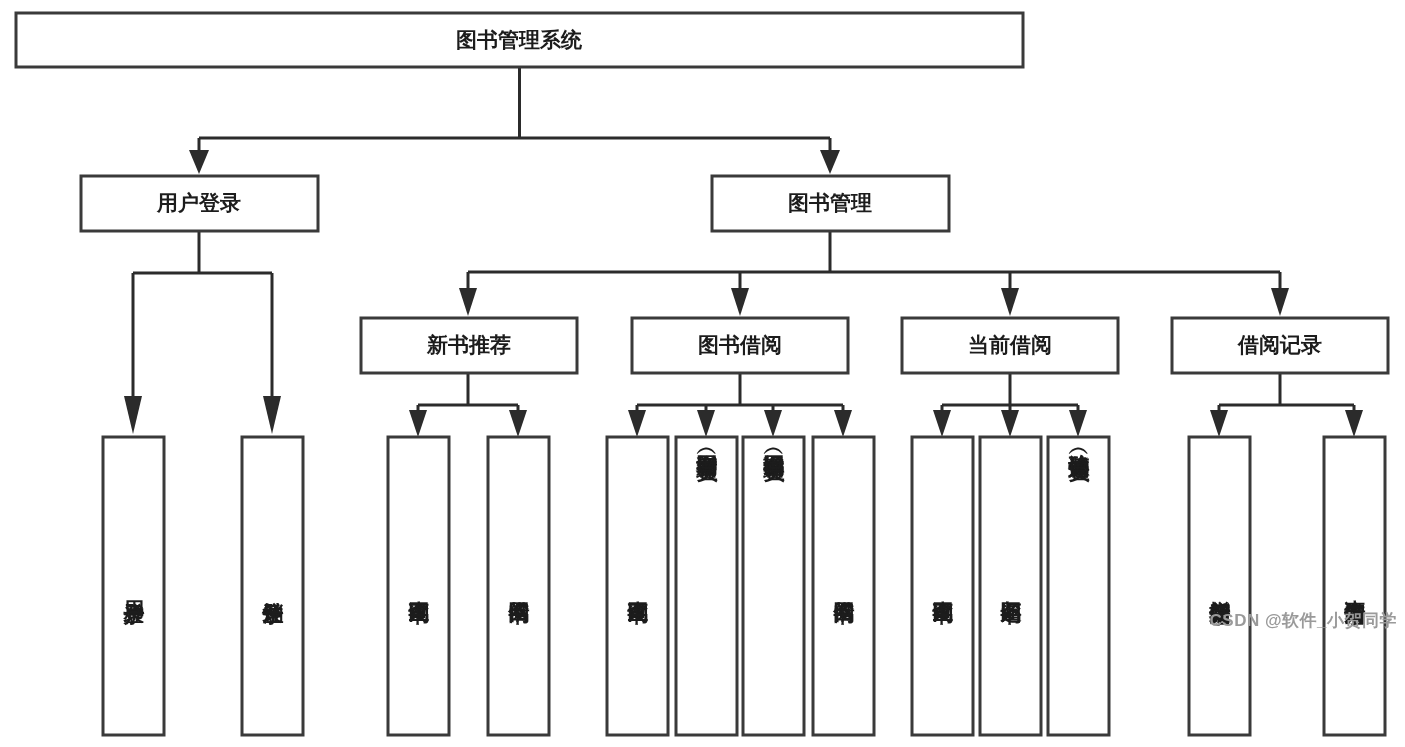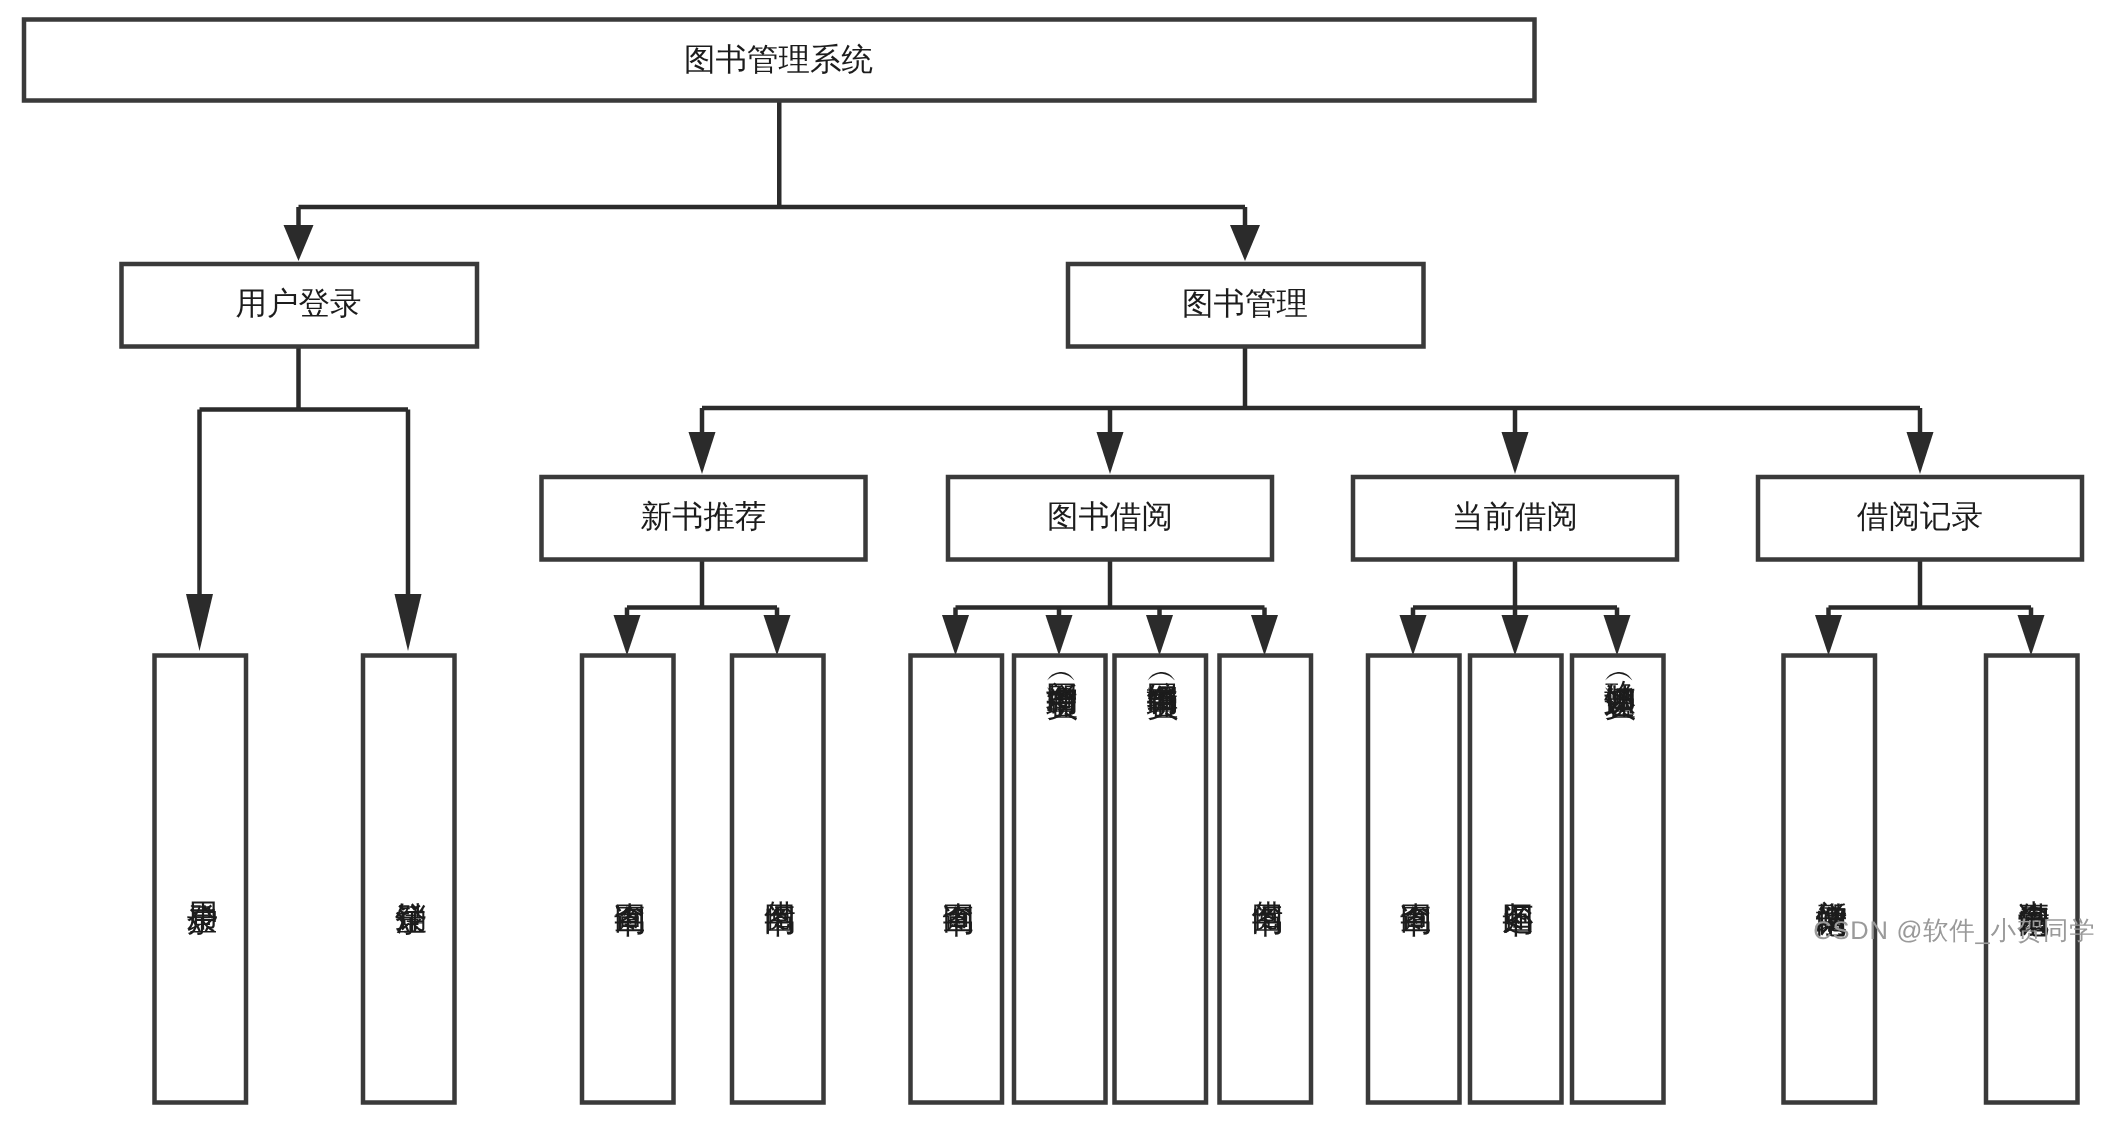--- a/index.html
+++ b/index.html
@@ -12,20 +12,21 @@
     height: 747px;
     font-family: "Liberation Sans", "DejaVu Sans", sans-serif;
     overflow: hidden;
     position: relative;
   }
   #diagram-root {
     position: relative;
     width: 1405px;
     height: 638px;
     background: #ffffff;
+    font-weight: bold;
   }
   svg.diagram-canvas {
     position: absolute;
     left: 0;
     top: 0;
     width: 1405px;
     height: 747px;
   }
   .node-box {
     fill: #ffffff;

